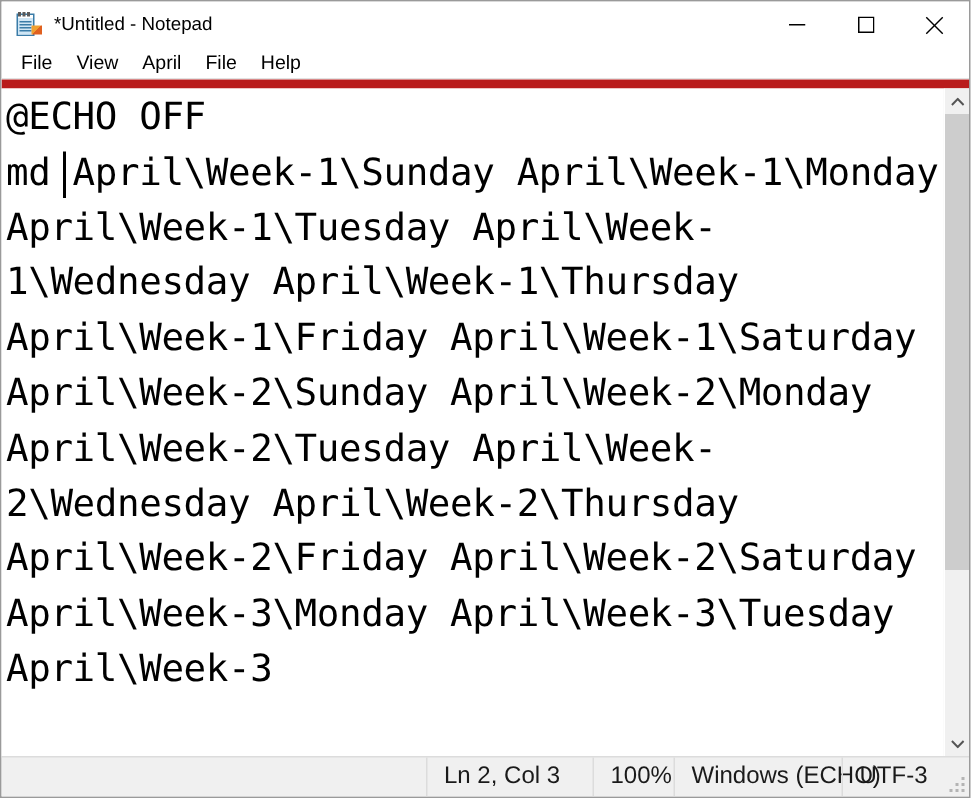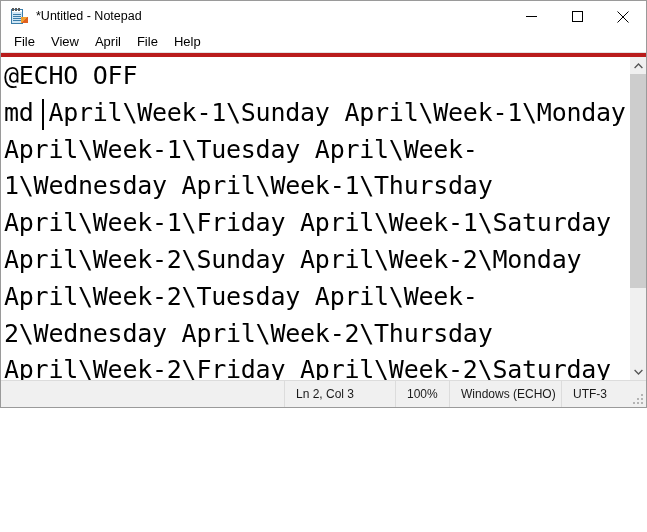--- a/index.html
+++ b/index.html
@@ -11,21 +11,21 @@
     width: 647px;
     height: 532px;
     overflow: hidden;
     font-family: "Liberation Sans", sans-serif;
     -webkit-font-smoothing: antialiased;
   }
 
   #window {
     position: relative;
     width: 647px;
-    height: 408px;
+    height: 532px;
     background: #ffffff;
     box-sizing: border-box;
     border: 1px solid #9a9a9a;
     display: flex;
     flex-direction: column;
     overflow: hidden;
   }
 
   
   #titlebar {
@@ -131,21 +131,21 @@
     white-space: nowrap;
     cursor: default;
   }
 
   
   #editor-row {
     flex: 1 1 auto;
     display: flex;
     min-height: 0;
     background: #ffffff;
-    border-top: 4px solid #b91c1c;
+    border-top: 6px solid #b91c1c;
     box-sizing: border-box;
   }
   #text-area {
     flex: 1 1 auto;
     position: relative;
     overflow: hidden;
     background: #ffffff;
     padding-left: 3px;
     padding-top: 1px;
     box-sizing: border-box;
@@ -215,21 +215,21 @@
     box-sizing: border-box;
     position: relative;
   }
   #status-spacer {
     flex: 1 1 auto;
   }
   .status-cell {
     display: flex;
     align-items: center;
     border-left: 1px solid #dcdcdc;
-    font-size: 12px;
+    font-size: 16px;
     color: #1a1a1a;
     padding: 0 11px;
     white-space: nowrap;
     box-sizing: border-box;
   }
   #status-ln   { width: 111px; }
   #status-zoom { width: 54px; }
   #status-eol  { width: 112px; }
   #status-enc  { width: 85px; }
   #resize-grip {

